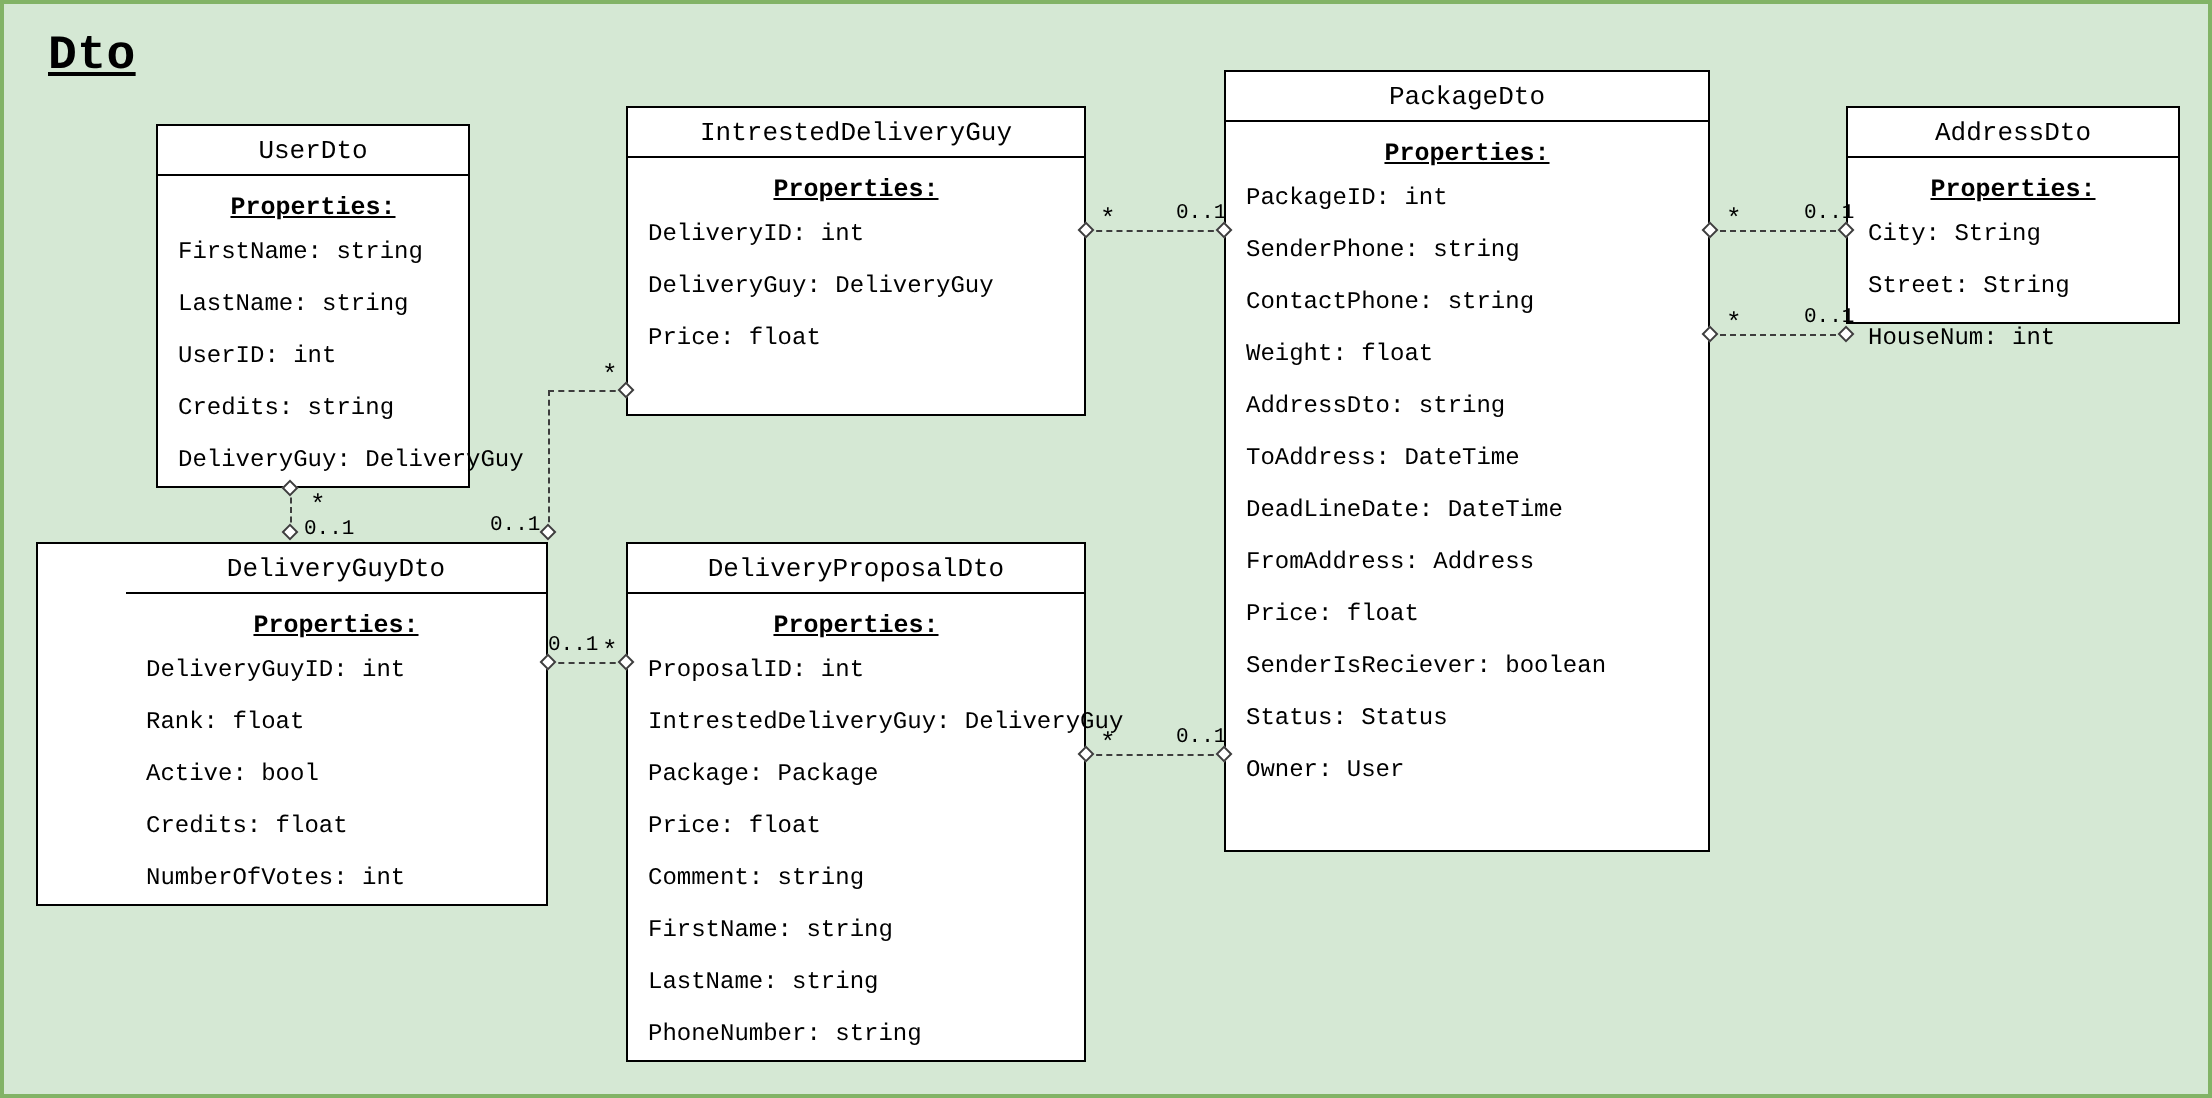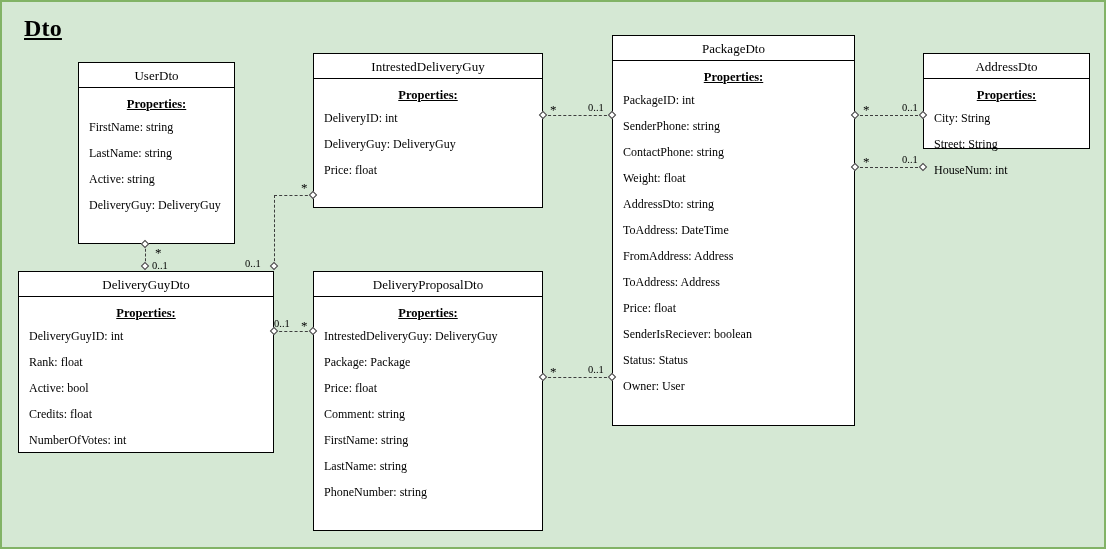--- a/index.html
+++ b/index.html
@@ -7,21 +7,21 @@
     padding: 0;
     background: #ffffff;
   }
   #canvas {
     position: relative;
     width: 1106px;
     height: 549px;
     background: #d5e8d4;
     border: 2px solid #82b366;
     box-sizing: border-box;
-    font-family: Liberation Serif, serif;
+    font-family: Liberation Mono, monospace;
     overflow: hidden;
   }
   #diagram-title {
     position: absolute;
     left: 22px;
     top: 13px;
     font-size: 24px;
     font-weight: bold;
     color: #000000;
     text-decoration: underline;
@@ -104,21 +104,22 @@
 <div id="canvas">
 
   <div id="diagram-title">Dto</div>
 
   <div class="uml-class" style="left:76px; top:60px; width:157px; height:182px;">
     <div class="uml-class-name">UserDto</div>
     <div class="uml-section-head">Properties:</div>
     <div class="uml-attrs">
       <div class="uml-attr">FirstName: string</div>
       <div class="uml-attr">LastName: string</div>
-      <div class="uml-attr">Active: string</div>
+      <div class="uml-attr">UserID: int</div>
+      <div class="uml-attr">Credits: string</div>
       <div class="uml-attr">DeliveryGuy: DeliveryGuy</div>
     </div>
   </div>
 
   <div class="uml-class" style="left:311px; top:51px; width:230px; height:155px;">
     <div class="uml-class-name">IntrestedDeliveryGuy</div>
     <div class="uml-section-head">Properties:</div>
     <div class="uml-attrs">
       <div class="uml-attr">DeliveryID: int</div>
       <div class="uml-attr">DeliveryGuy: DeliveryGuy</div>
@@ -129,55 +130,56 @@
   <div class="uml-class" style="left:610px; top:33px; width:243px; height:391px;">
     <div class="uml-class-name">PackageDto</div>
     <div class="uml-section-head">Properties:</div>
     <div class="uml-attrs">
       <div class="uml-attr">PackageID: int</div>
       <div class="uml-attr">SenderPhone: string</div>
       <div class="uml-attr">ContactPhone: string</div>
       <div class="uml-attr">Weight: float</div>
       <div class="uml-attr">AddressDto: string</div>
       <div class="uml-attr">ToAddress: DateTime</div>
+      <div class="uml-attr">DeadLineDate: DateTime</div>
       <div class="uml-attr">FromAddress: Address</div>
-      <div class="uml-attr">ToAddress: Address</div>
       <div class="uml-attr">Price: float</div>
       <div class="uml-attr">SenderIsReciever: boolean</div>
       <div class="uml-attr">Status: Status</div>
       <div class="uml-attr">Owner: User</div>
     </div>
   </div>
 
-  <div class="uml-class" style="left:921px; top:51px; width:167px; height:96px;">
+  <div class="uml-class" style="left:921px; top:51px; width:167px; height:109px;">
     <div class="uml-class-name">AddressDto</div>
     <div class="uml-section-head">Properties:</div>
     <div class="uml-attrs">
       <div class="uml-attr">City: String</div>
       <div class="uml-attr">Street: String</div>
       <div class="uml-attr">HouseNum: int</div>
     </div>
   </div>
 
-  <div class="uml-class" style="left:16px; top:269px; width:256px; height:182px;">
+  <div class="uml-class" style="left:16px; top:269px; width:256px; height:182px;padding-left:44px;">
     <div class="uml-class-name">DeliveryGuyDto</div>
     <div class="uml-section-head">Properties:</div>
     <div class="uml-attrs">
       <div class="uml-attr">DeliveryGuyID: int</div>
       <div class="uml-attr">Rank: float</div>
       <div class="uml-attr">Active: bool</div>
       <div class="uml-attr">Credits: float</div>
       <div class="uml-attr">NumberOfVotes: int</div>
     </div>
   </div>
 
   <div class="uml-class" style="left:311px; top:269px; width:230px; height:260px;">
     <div class="uml-class-name">DeliveryProposalDto</div>
     <div class="uml-section-head">Properties:</div>
     <div class="uml-attrs">
+      <div class="uml-attr">ProposalID: int</div>
       <div class="uml-attr">IntrestedDeliveryGuy: DeliveryGuy</div>
       <div class="uml-attr">Package: Package</div>
       <div class="uml-attr">Price: float</div>
       <div class="uml-attr">Comment: string</div>
       <div class="uml-attr">FirstName: string</div>
       <div class="uml-attr">LastName: string</div>
       <div class="uml-attr">PhoneNumber: string</div>
     </div>
   </div>
 

